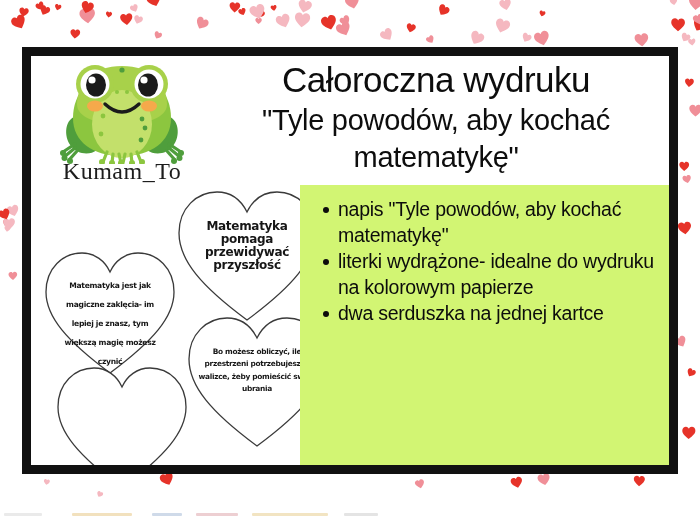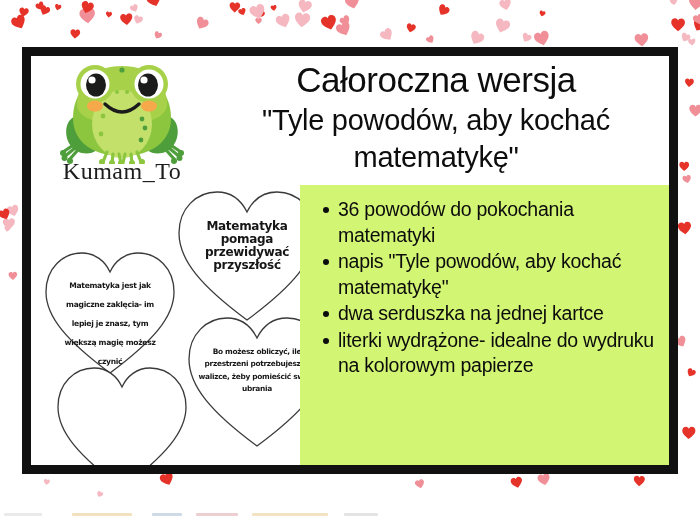--- a/index.html
+++ b/index.html
@@ -322,21 +322,21 @@
       <circle cx="43" cy="106" r="3" fill="#8cc63f"></circle>
         <circle cx="53" cy="107" r="3" fill="#8cc63f"></circle>
       <circle cx="62" cy="107" r="3" fill="#8cc63f"></circle>
         <circle cx="73" cy="107" r="3" fill="#8cc63f"></circle>
       <circle cx="83" cy="106" r="3" fill="#8cc63f"></circle>
     </svg>
     <span class="brand-name">Kumam_To</span>
   </div>
 
   <div class="title-wrap">
-    <span class="title-main">Całoroczna wersja</span>
+    <span class="title-main">Całoroczna wydruku</span>
     <span class="title-sub">"Tyle powodów, aby kochać</span>
     <span class="title-sub">matematykę"</span>
   </div>
 
   <div class="hearts-area">
 
     <div class="heart-card" id="heart-c">
       <svg width="152" height="150" viewBox="0 0 152 150" xmlns="http://www.w3.org/2000/svg">
         <path d="M76 142 C30 108 8 82 8 55 C8 30 26 14 46 14 C60 14 70 22 76 34 C82 22 92 14 106 14 C126 14 144 30 144 55 C144 82 122 108 76 142 Z" fill="#ffffff" stroke="#3a3a3a" stroke-width="1.3"></path>
       </svg>
@@ -359,24 +359,23 @@
 
     <div class="heart-card" id="heart-b">
       <svg width="142" height="140" viewBox="0 0 142 140" xmlns="http://www.w3.org/2000/svg">
         <path d="M71 133 C28 101 7 77 7 52 C7 28 24 13 43 13 C56 13 66 21 71 32 C76 21 86 13 99 13 C118 13 135 28 135 52 C135 77 114 101 71 133 Z" fill="#ffffff" stroke="#3a3a3a" stroke-width="1.3"></path>
       </svg>
     </div>
   </div>
 
   <div class="features">
     <ul>
-      <li>36 powodów do pokochania matematyki</li>
       <li>napis "Tyle powodów, aby kochać matematykę"</li>
+      <li>literki wydrążone- idealne do wydruku na kolorowym papierze</li>
       <li>dwa serduszka na jednej kartce</li>
-      <li>literki wydrążone- idealne do wydruku na kolorowym papierze</li>
     </ul>
   </div>
 
 </div>
 
 <div class="card-shadow"></div>
 <div class="bottom-strip">
   <span style="left:4px;  width:38px; background:#d9d9d9;"></span>
   <span style="left:72px; width:60px; background:#e8c98a;"></span>
   <span style="left:152px;width:30px; background:#a8bcd8;"></span>

